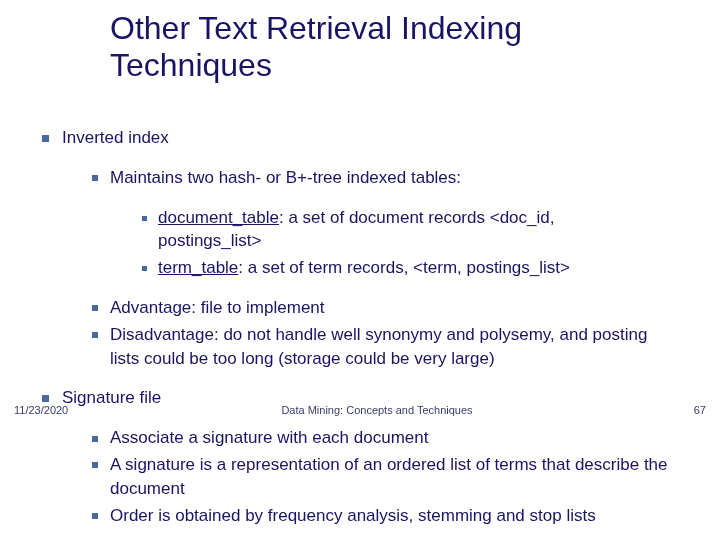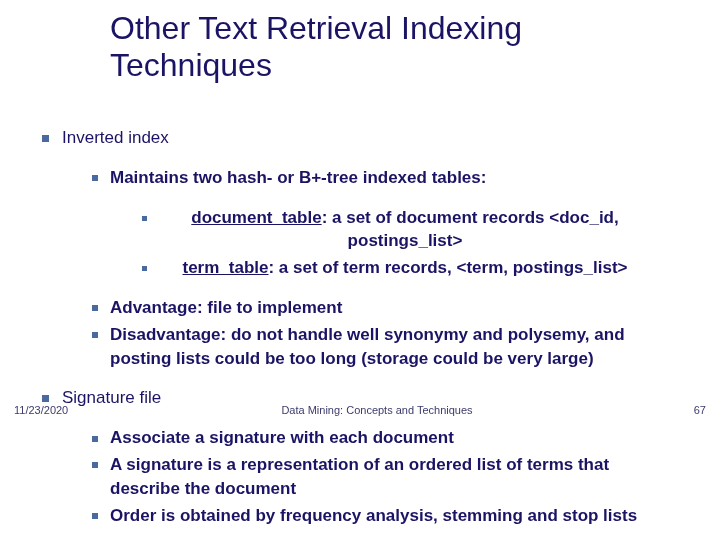--- a/index.html
+++ b/index.html
@@ -51,23 +51,23 @@
   li::before {
     content: "";
     position: absolute;
     left: 6px;
     top: 0.5em;
     width: 7px;
     height: 7px;
     background: #4a6a9f;
   }
   
-  .lvl2 > li { padding-left: 24px; font-weight: bold; }
+  .lvl2 > li { padding-left: 24px; }
   .lvl2 > li::before { left: 6px; top: 0.55em; width: 6px; height: 6px; }
-  .lvl3 > li { padding-left: 24px; text-align: center; }
+  .lvl3 > li { padding-left: 24px; }
   .lvl3 > li::before { left: 8px; top: 0.6em; width: 5px; height: 5px; }
   .lvl2 { margin-left: 24px; }
   .lvl3 { margin-left: 24px; }
   .underline { text-decoration: underline; }
   .footer-date {
     position: absolute;
     left: 14px;
     bottom: 8px;
     font-size: 11px;
     color: #3b3b6d;

